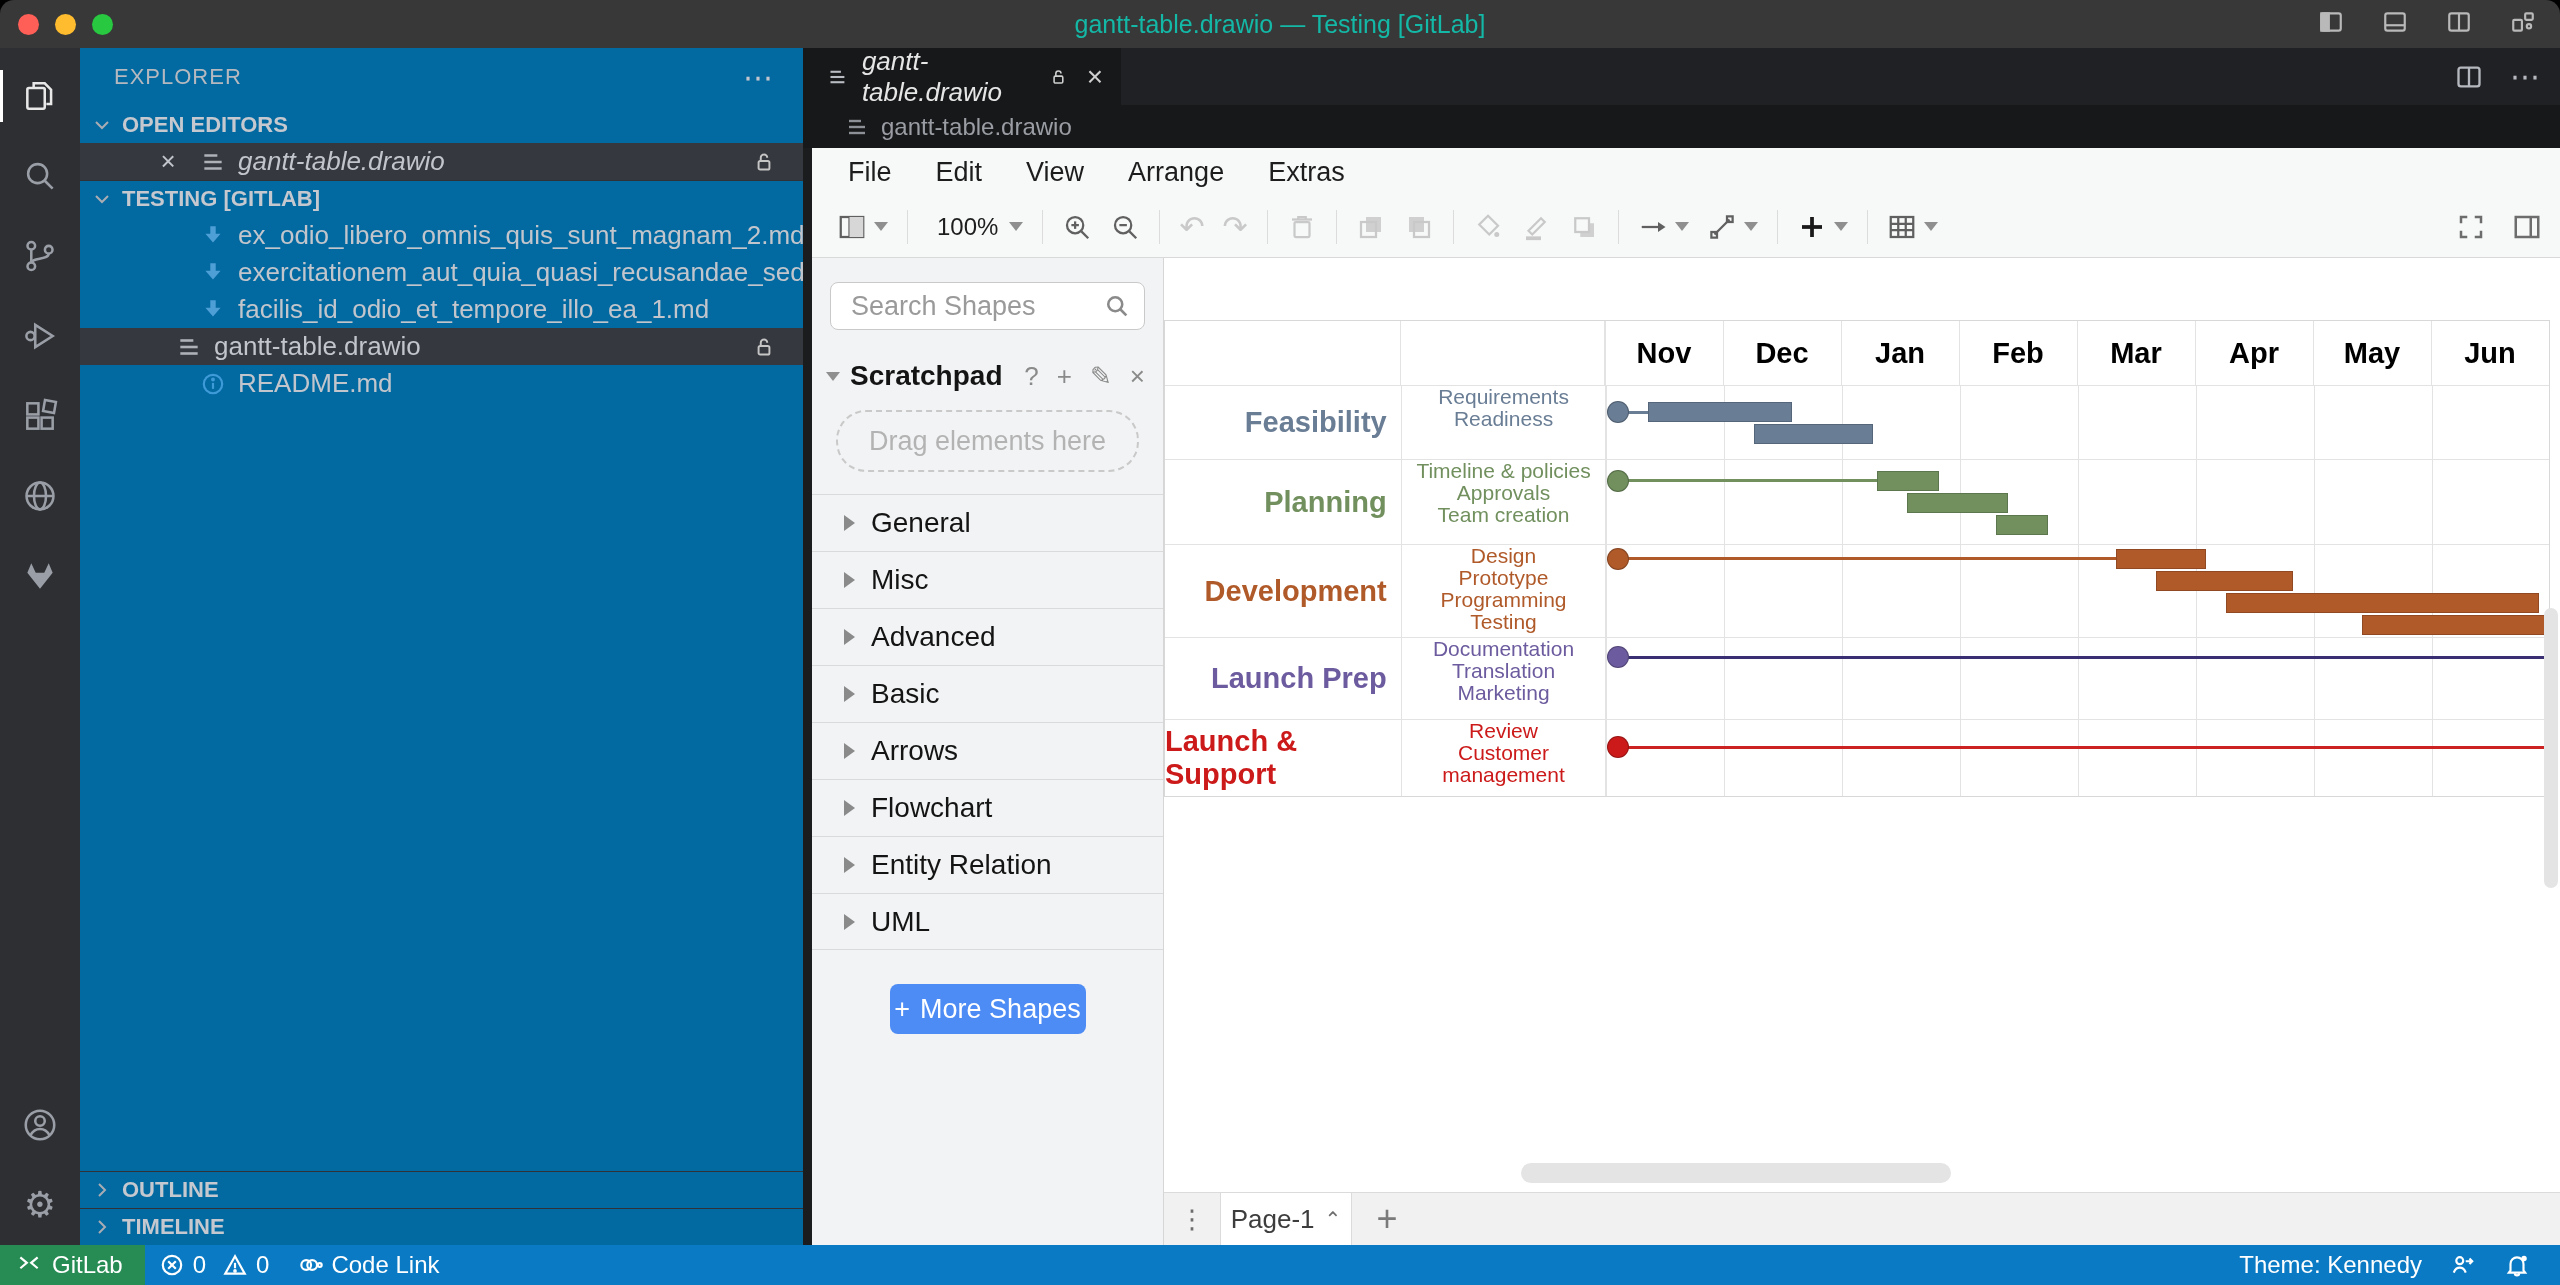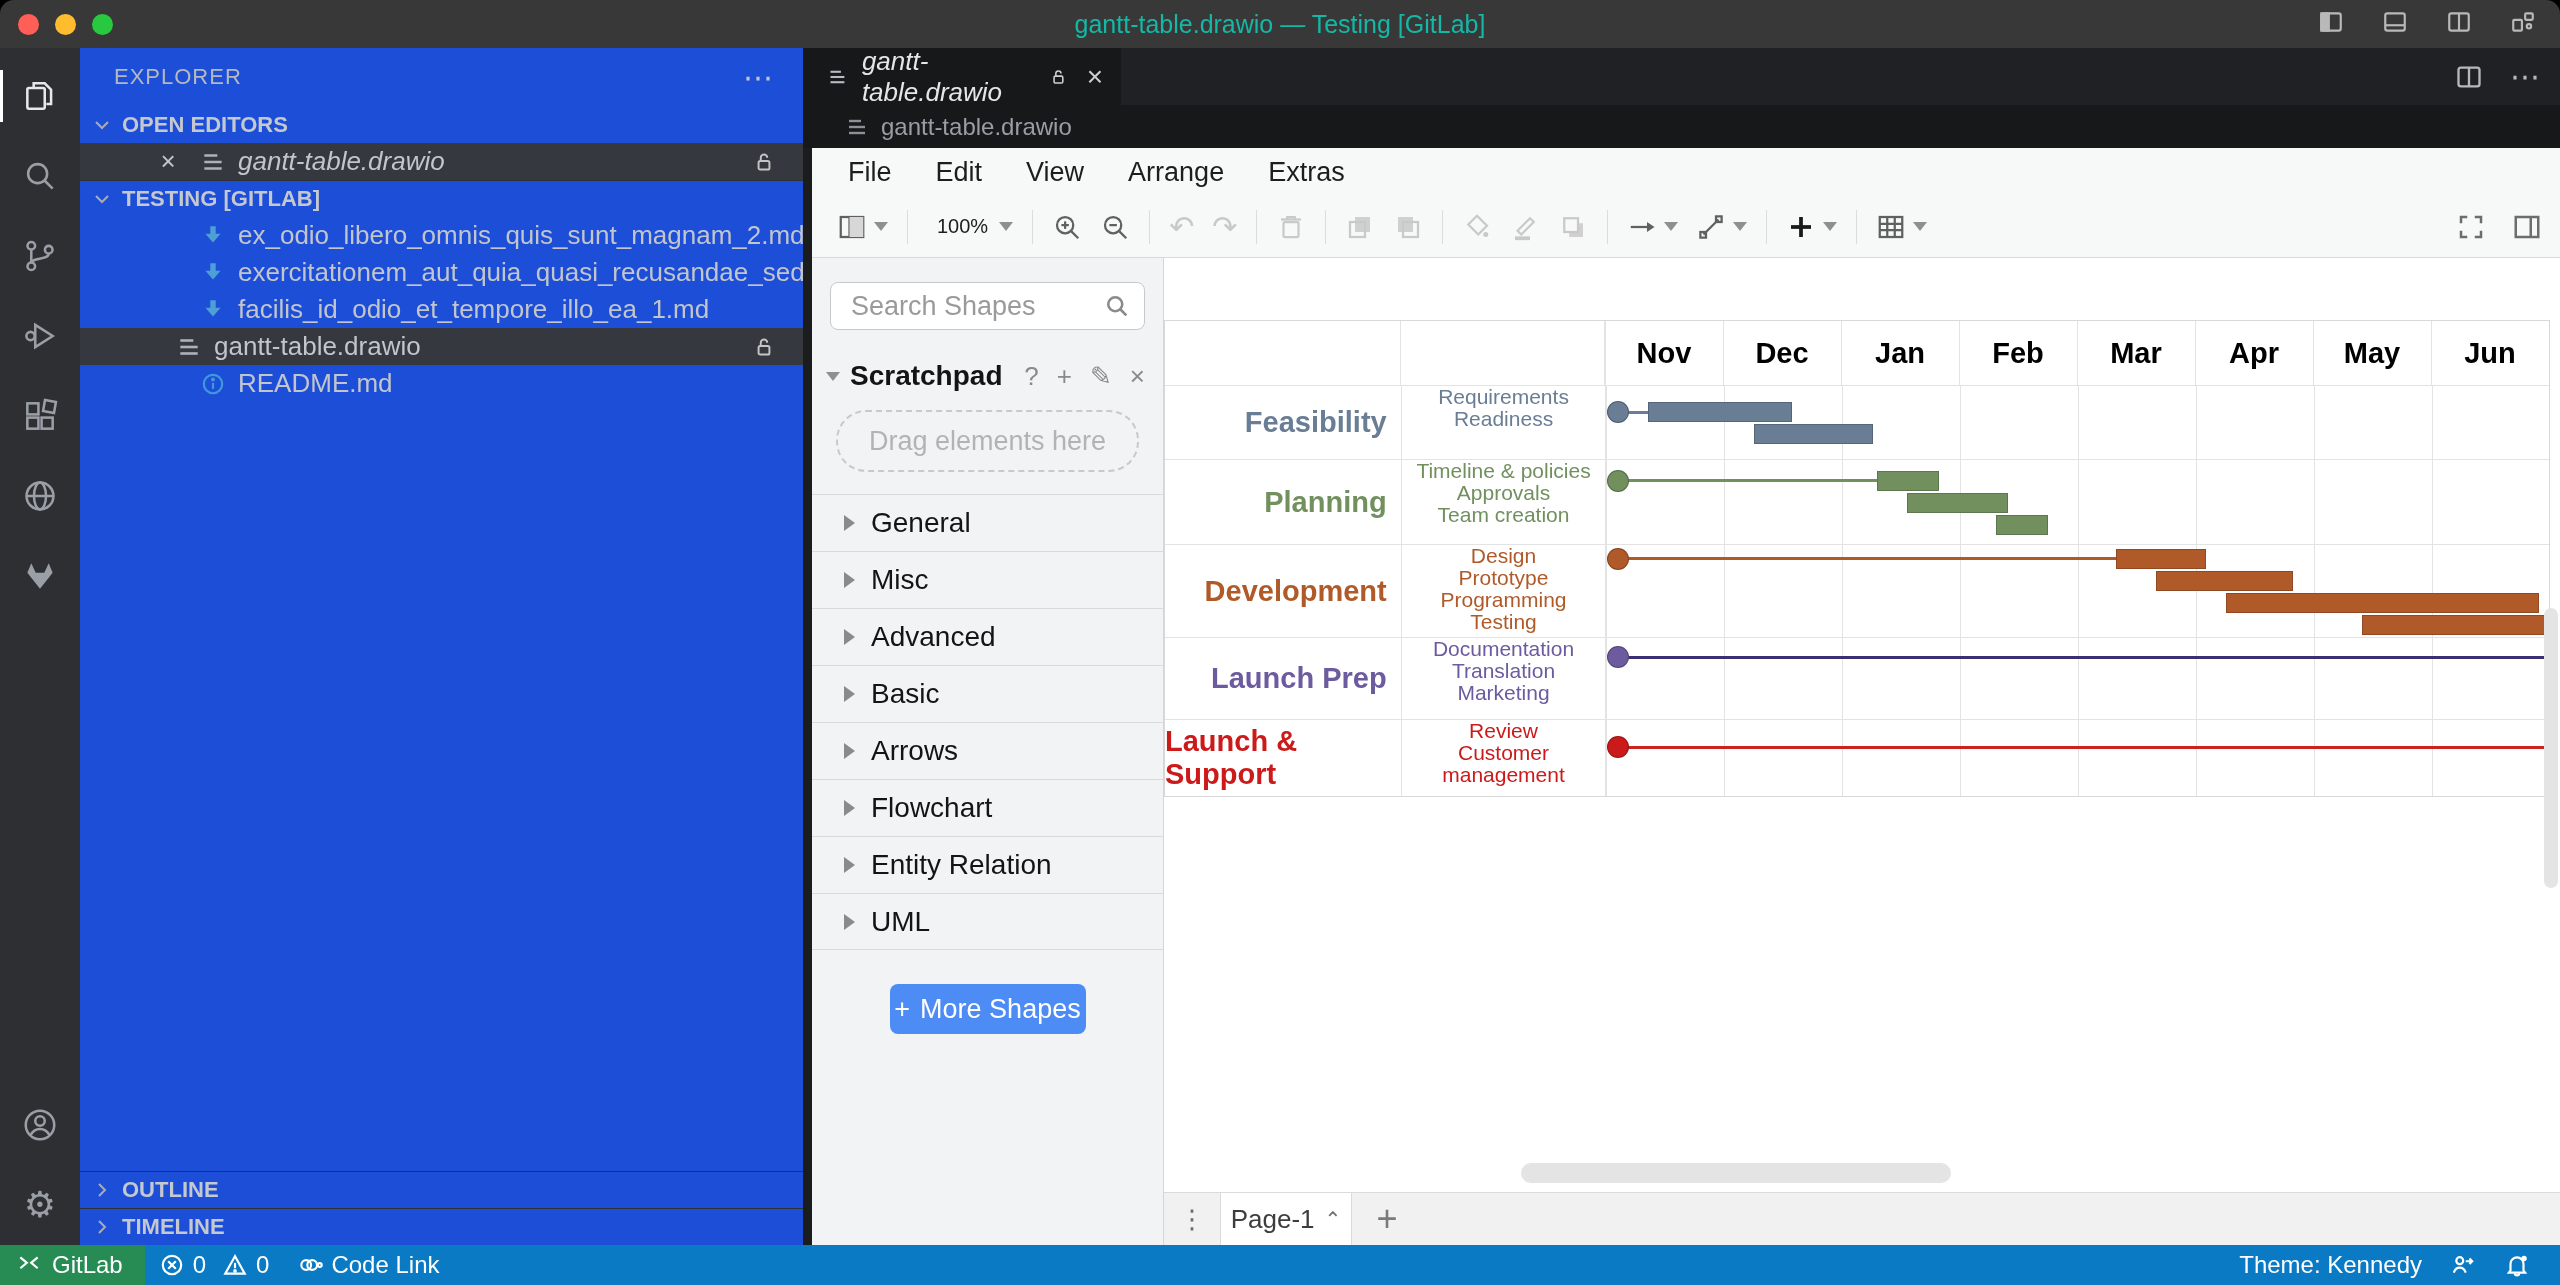--- a/index.html
+++ b/index.html
@@ -19,21 +19,21 @@
   
   .activitybar { width:80px; background:#2e2f33; display:flex; flex-direction:column; align-items:center; padding-top:8px; }
   .ab-item { width:80px; height:80px; display:flex; align-items:center; justify-content:center; color:#9a9ea6; position:relative; }
   .ab-item.active { color:#e8e8e8; }
   .ab-item.active::before { content:""; position:absolute; left:0; top:14px; bottom:14px; width:3px; background:#fff; }
   .ab-item svg { width:38px; height:38px; stroke:currentColor; fill:none; stroke-width:1.6; }
   .ab-spacer { flex:1; }
   .ab-gear { font-size:36px; line-height:1; }
 
   
-  .sidebar { width:723px; background:#1d4ed8; color:#c2c6cc; display:flex; flex-direction:column; font-size:26px; }
+  .sidebar { width:723px; background:#0369a1; color:#c2c6cc; display:flex; flex-direction:column; font-size:26px; }
   .sb-header { height:58px; display:flex; align-items:center; padding:0 28px 0 34px; color:#b5b9bf; font-size:22px; letter-spacing:1px; }
   .sb-header .more { margin-left:auto; font-size:30px; color:#c2c6cc; letter-spacing:2px; }
   .sb-section { height:37px; display:flex; align-items:center; gap:8px; padding-left:10px; font-weight:bold; font-size:22px; color:#c5c9cf; border-top:1px solid #303237; }
   .chev { width:24px; height:24px; stroke:#a9adb3; fill:none; stroke-width:2; flex:0 0 auto; }
   .row { height:37px; display:flex; align-items:center; gap:12px; }
   .row.selected { background:#35383e; }
   .row .close-x { width:40px; text-align:center; color:#c2c6cc; font-size:26px; margin-left:68px; }
   .file-icon { width:26px; height:26px; flex:0 0 auto; }
   .lock-icon { margin-left:auto; margin-right:26px; width:26px; height:26px; stroke:#c5c5c5; fill:none; stroke-width:1.8; flex:0 0 auto; }
   .italic { font-style:italic; }
@@ -58,21 +58,21 @@
   .drawio { flex:1; display:flex; flex-direction:column; border-left:9px solid #1b1c1e; min-height:0; background:#f9a8d4; }
   .menubar { height:48px; background:#f7f8f8; display:flex; align-items:center; gap:0; padding-left:14px; }
   .menu-item { font-size:27px; color:#1d1d1d; padding:0 22px; }
   .toolbar { height:62px; background:#f7f8f8; border-bottom:1px solid #d9d9d9; display:flex; align-items:center; padding-left:16px; }
   .tbtn { display:flex; align-items:center; justify-content:center; height:44px; padding:0 9px; color:#606060; }
   .tbtn.disabled { color:#c9c9c9; }
   .tbtn svg { width:30px; height:30px; stroke:currentColor; fill:none; stroke-width:1.8; }
   .tbtn .uni { font-size:30px; line-height:1; }
   .caret { width:0; height:0; border-left:7px solid transparent; border-right:7px solid transparent; border-top:9px solid #8f8f8f; margin-left:7px; }
   .tsep { width:1px; height:34px; background:#dcdcdc; margin:0 10px; }
-  .zoom-label { font-size:20px; color:#1d1d1d; padding:0 4px 0 10px; }
+  .zoom-label { font-size:24px; color:#1d1d1d; padding:0 4px 0 10px; }
   .toolbar-right { margin-left:auto; display:flex; align-items:center; padding-right:18px; gap:26px; color:#6d6d6d; }
   .toolbar-right svg { width:30px; height:30px; stroke:#6d6d6d; fill:none; stroke-width:2; }
 
   .dw-content { flex:1; display:flex; min-height:0; }
 
   
   .shapes { width:352px; background:#f2f3f4; border-right:1px solid #d6d6d6; display:flex; flex-direction:column; font-size:28px; color:#141414; }
   .search-wrap { margin:24px 18px 10px 18px; position:relative; }
   .search-input { width:100%; height:48px; border:1px solid #c9c9c9; border-radius:8px; background:#fff; font-size:27px; color:#333; padding:0 61px 0 20px; outline:none; font-family:"Liberation Sans", sans-serif; }
   .search-input::placeholder { color:#9a9a9a; }

